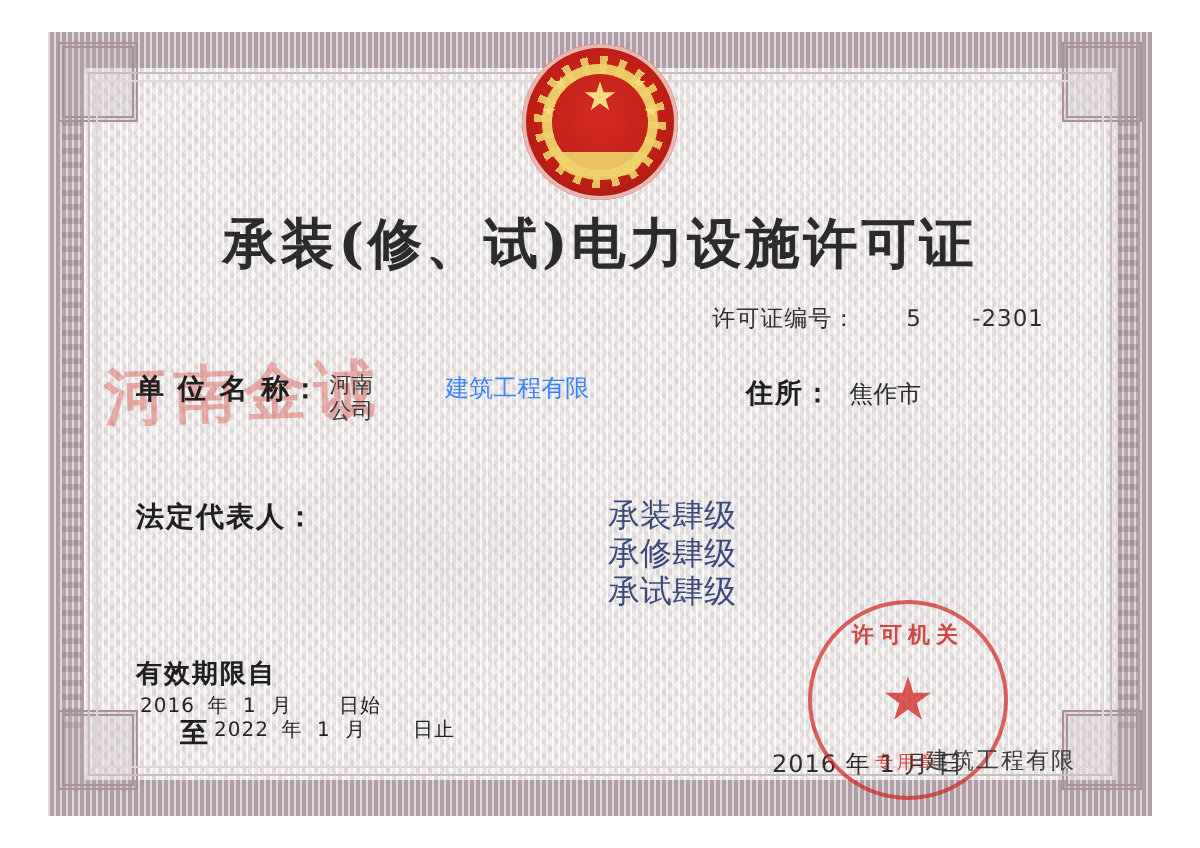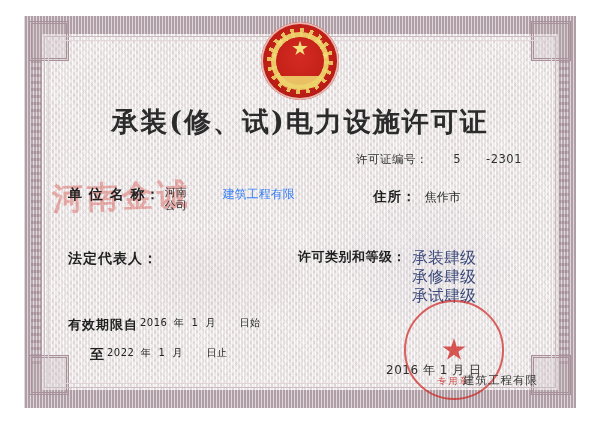--- a/index.html
+++ b/index.html
@@ -288,22 +288,23 @@
   .license-list {
     margin-left: 6px;
     color: #3b4a7a;
     font-size: 16px;
     line-height: 19px;
     white-space: nowrap;
   }
 
   
   .row-valid {
-    margin-top: 40px;
+    margin-top: 52px;
     height: 24px;
+    flex-direction: column;
   }
   .row-valid .label { font-size: 13px; letter-spacing: 1px; }
   .date-line {
     margin-left: 2px;
     font-size: 10px;
     letter-spacing: 0.5px;
     white-space: nowrap;
   }
   .date-line .y { display: inline-block; min-width: 30px; }
   .date-line .m { display: inline-block; min-width: 14px; text-align: center; }
@@ -454,21 +455,20 @@
       <span class="addr">
         <span class="label">住所：</span>
         <span class="value">焦作市</span>
       </span>
     </div>
 
     <div class="row row-legal">
       <span class="label">法定代表人：</span>
 
       <span class="license-block">
-        <span class="label">许可类别和等级：</span>
         <span class="license-list">
           <span>承装肆级</span><br>
           <span>承修肆级</span><br>
           <span>承试肆级</span>
         </span>
       </span>
     </div>
 
     <div class="row row-valid">
       <span class="label">有效期限自</span>
@@ -498,19 +498,20 @@
         <span>年</span>
         <span class="m">1</span>
         <span>月</span>
         <span class="d"></span>
         <span>日止</span>
       </span>
     </div>
   </div>
 
   <div class="seal">
+    <div class="seal-text-top">许可机关</div>
     <div class="seal-star"></div>
     <div class="seal-text-bottom">专用章</div>
   </div>
 
   <div class="footer">建筑工程有限</div>
 
 </div>
 
 </body></html>

